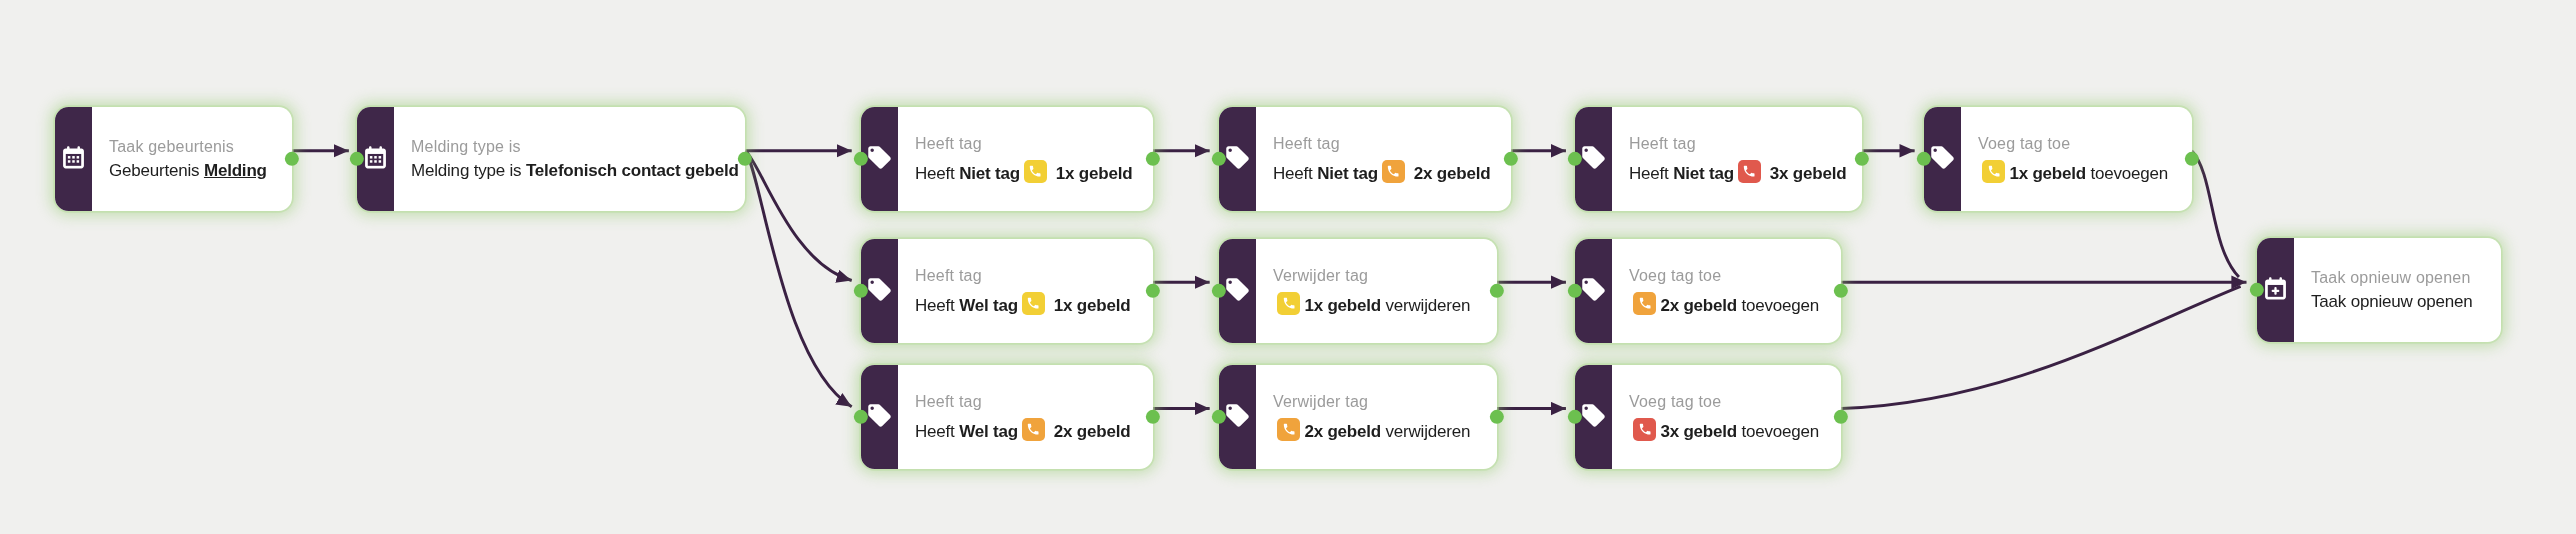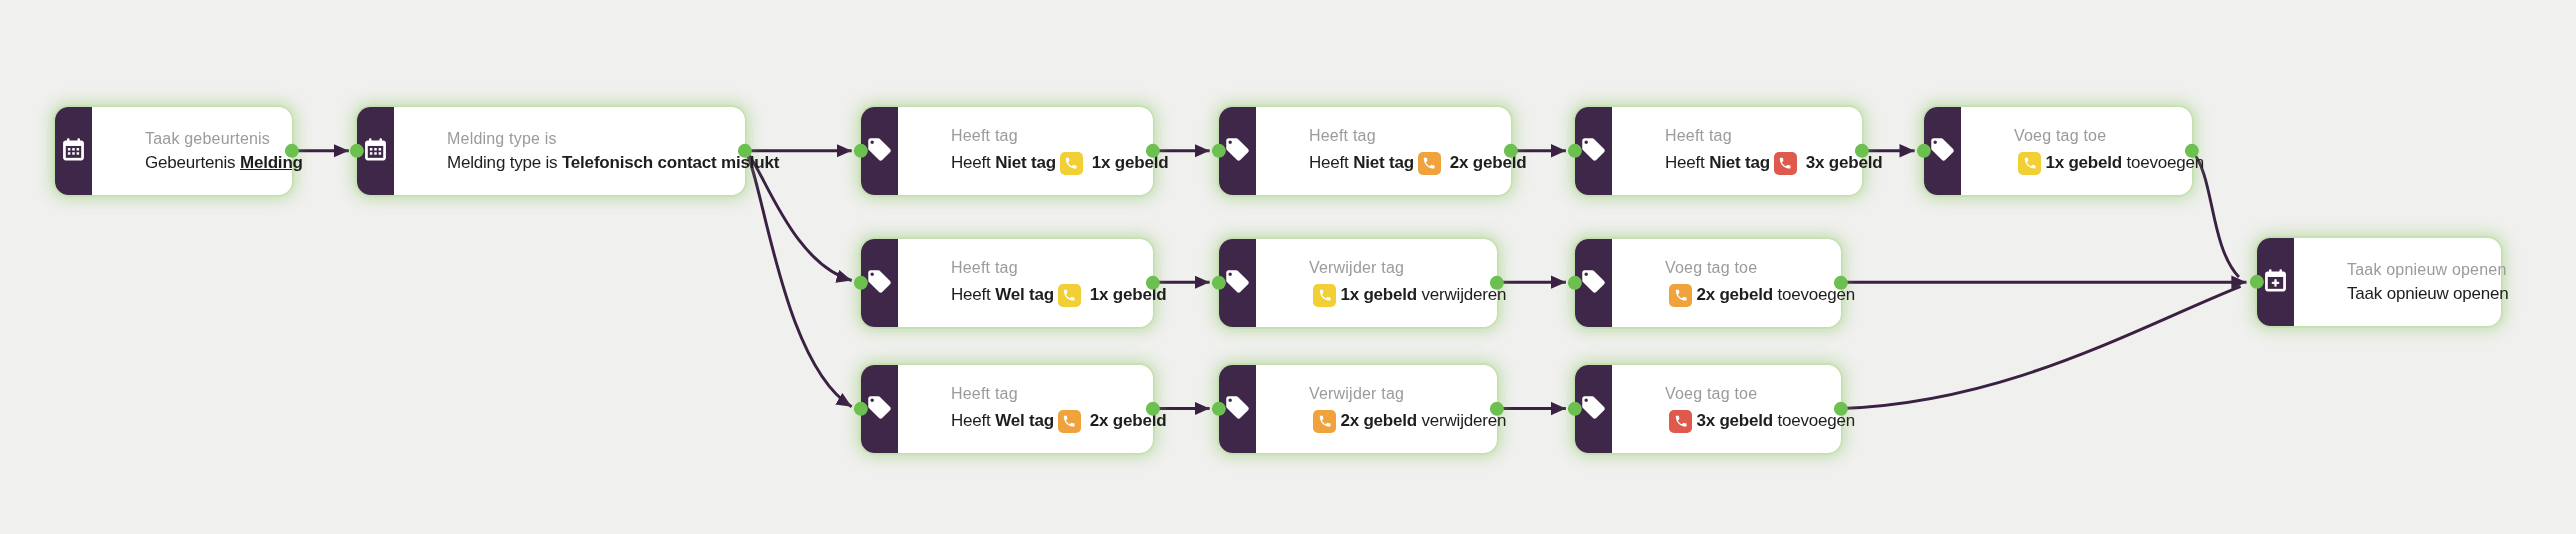--- a/index.html
+++ b/index.html
@@ -1,26 +1,26 @@
 <!DOCTYPE html>
 <html style="font-size:13.5px"><head>
 <meta charset="utf-8">
 <style>
   html,body{margin:0;padding:0;background:#f0f0ee;}
   .canvas{position:relative;width:2576px;height:534px;background:#f0f0ee;overflow:hidden;
           font-family:"Liberation Sans", sans-serif;}
   svg.wires{position:absolute;left:0;top:0;z-index:1;}
   .wire{fill:none;stroke:#3a2143;stroke-width:3.5px;}
-  .node{position:absolute;height:88px;background:#ffffff;border-radius:13.5px;display:flex;z-index:2;
-        box-shadow:0 0 0 1.7px rgba(185,222,160,.55), 0 0 13.5px 5px rgba(146,201,108,.45);gap:36px;}
+  .node{position:absolute;height:104px;background:#ffffff;border-radius:13.5px;display:flex;z-index:2;
+        box-shadow:0 0 0 1.7px rgba(185,222,160,.55), 0 0 13.5px 5px rgba(146,201,108,.45);}
   .side{flex:0 0 37px;width:37px;background:#3f2749;border-radius:13.5px 0 0 13.5px;
         display:flex;align-items:center;justify-content:center;}
   .txt{display:flex;flex-direction:column;justify-content:center;gap:6.7px;padding:0 18.5px 0 17px;white-space:nowrap;}
   .lbl{font-size:16px;line-height:1;color:#9b9b9b;letter-spacing:0.2px;}
-  .val{font-size:17px;line-height:1;color:#1e1e1e;font-weight:400;display:flex;align-items:center;letter-spacing:-0.2px;}
+  .val{font-size:17px;line-height:1;color:#1e1e1e;font-weight:400;display:flex;align-items:flex-end;letter-spacing:-0.2px;}
   .val .b{font-weight:700;}
   .chip{display:inline-flex;width:23px;height:23px;border-radius:5px;margin:0 4.2px;flex:0 0 23px;
         align-items:center;justify-content:center;position:relative;top:0.8px;}
   .dot{position:absolute;width:14.3px;height:14.3px;border-radius:50%;background:#6cc04f;top:50%;z-index:3;}
   .dot.in{left:0;transform:translate(-50%,-50%);}
   .dot.out{left:100%;transform:translate(-50%,-50%);}
 </style>
 </head>
 <body>
 
@@ -85,21 +85,21 @@
               <rect x="6.6" y="14.6" width="2.4" height="2.4"></rect>
               <rect x="10.8" y="14.6" width="2.4" height="2.4"></rect>
               <rect x="15" y="14.6" width="2.4" height="2.4"></rect>
             </g>
           </svg></span>
       </div>
     <div class="txt">
         <span class="lbl">Melding type is</span>
       <span class="val">
           <span style="white-space: pre;">Melding type is </span>
-          <span class="b" style="white-space: pre;">Telefonisch contact mislukt</span>
+          <span class="b" style="white-space: pre;">Telefonisch contact gebeld</span>
         </span>
       </div>
     <span class="dot in"></span>
     <span class="dot out"></span>
   </div>
 
   <div class="node" style="left:861px;top:107px;width:292px;">
     <div class="side">
         <span><svg width="27" height="27" viewBox="0 0 24 24">
             <path fill="#fff" fill-rule="evenodd" d="M21.41 11.58l-9-9C12.05 2.22 11.55 2 11 2H4c-1.1 0-2 .9-2 2v7c0 .55.22 1.05.59 1.42l9 9c.36.36.86.58 1.41.58.55 0 1.05-.22 1.41-.59l7-7c.37-.36.59-.86.59-1.41 0-.55-.23-1.06-.59-1.42zM5.5 7C4.67 7 4 6.33 4 5.5S4.67 4 5.5 4 7 4.67 7 5.5 6.33 7 5.5 7z"></path>

